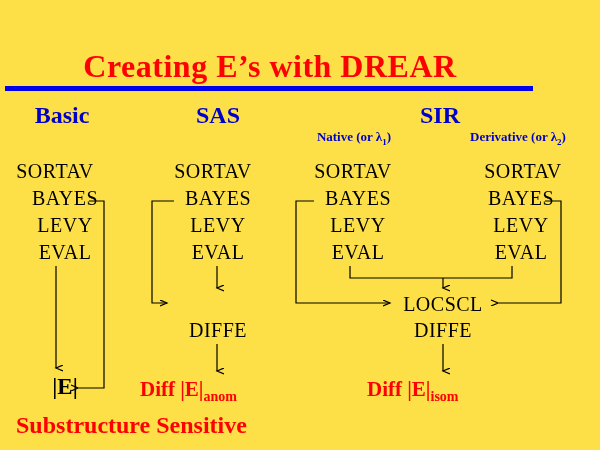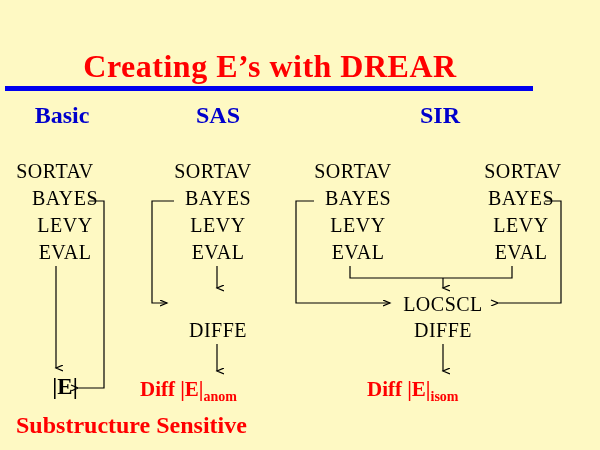--- a/index.html
+++ b/index.html
@@ -4,21 +4,21 @@
 <style>
   html, body {
     margin: 0;
     padding: 0;
     background: #ffffff;
   }
   #slide {
     position: relative;
     width: 600px;
     height: 450px;
-    background: #fef9c3;
+    background: #fde047;
     overflow: hidden;
     font-family: "Liberation Serif", "DejaVu Serif", serif;
   }
   .abs { position: absolute; }
 
   
   #title {
     left: 0;
     top: 48px;
     width: 540px;
@@ -104,21 +104,23 @@
 
   <div class="abs" id="title">Creating E’s with DREAR</div>
   <div class="abs" id="title-rule"></div>
 
   <div class="abs col-head" style="left:12px; top:102px; width:100px;">Basic</div>
 
   <div class="abs col-head" style="left:168px; top:102px; width:100px;">SAS</div>
 
   <div class="abs col-head" style="left:390px; top:102px; width:100px;">SIR</div>
 
-
+  <div class="abs sub-head" style="left:294px; top:129px; width:120px;"><span>Native (or λ</span><sub>1</sub><span>)</span></div>
+
+  <div class="abs sub-head" style="left:444px; top:129px; width:148px;"><span>Derivative (or λ</span><sub>2</sub><span>)</span></div>
 
   <div class="abs prog" style="left:0px;  top:160px; width:110px;">SORTAV</div>
   <div class="abs prog" style="left:10px; top:187px; width:110px;">BAYES</div>
   <div class="abs prog" style="left:10px; top:214px; width:110px;">LEVY</div>
   <div class="abs prog" style="left:10px; top:241px; width:110px;">EVAL</div>
   <div class="abs result-black" style="left:10px; top:374px; width:110px;">|E|</div>
 
   <div class="abs prog" style="left:158px; top:160px; width:110px;">SORTAV</div>
   <div class="abs prog" style="left:163px; top:187px; width:110px;">BAYES</div>
   <div class="abs prog" style="left:163px; top:214px; width:110px;">LEVY</div>

